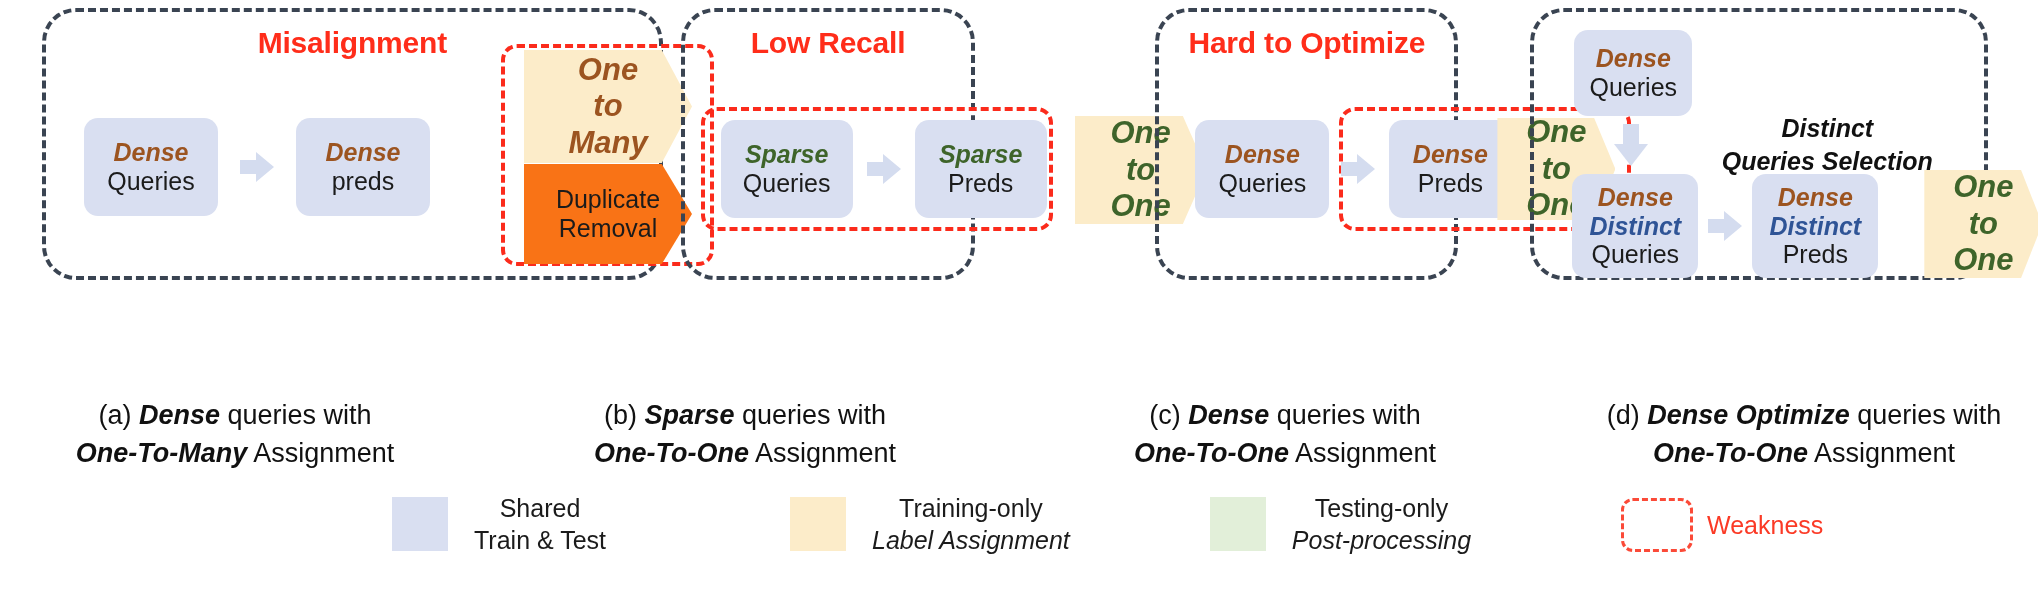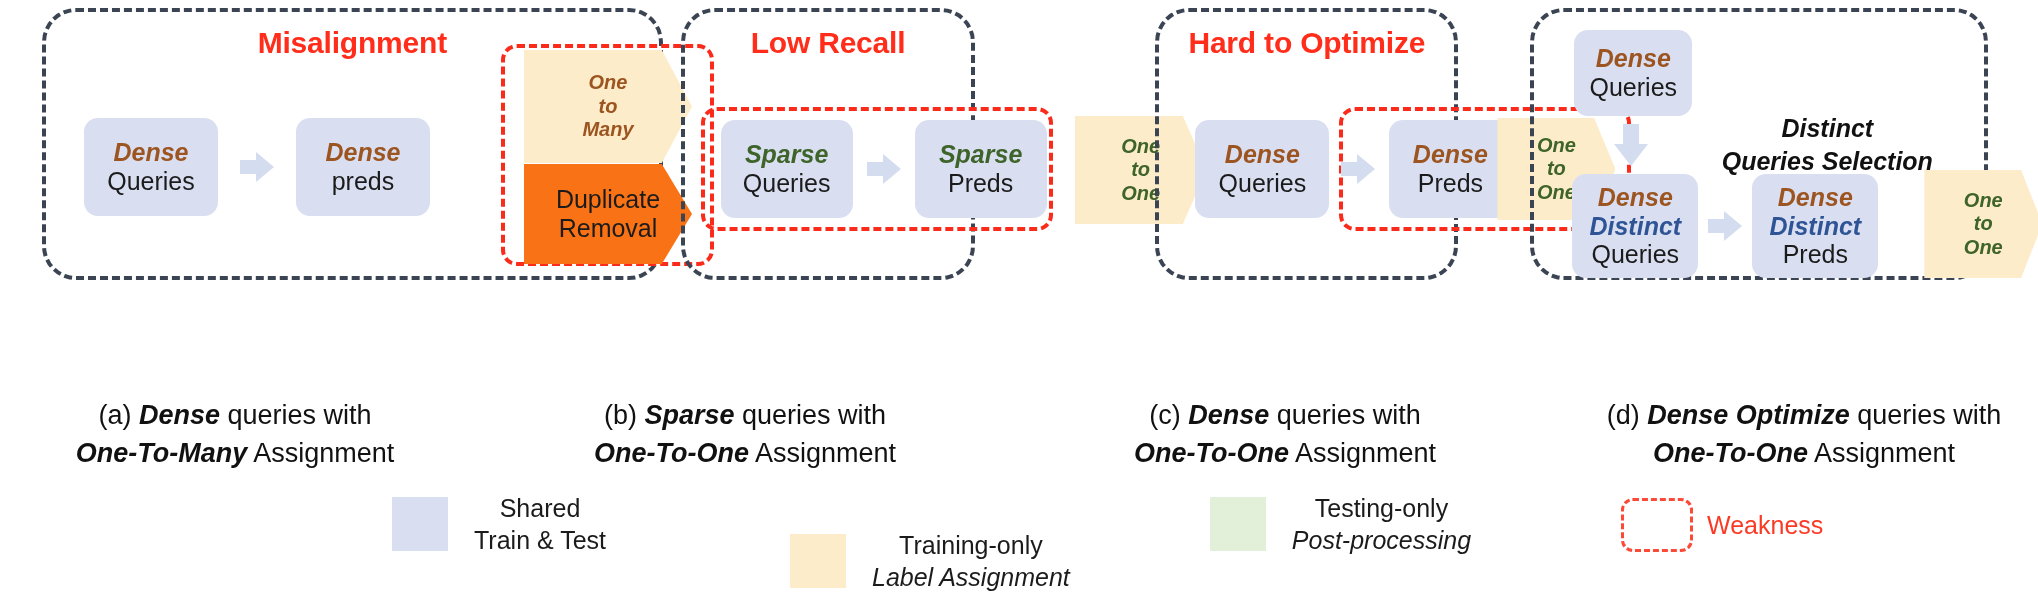--- a/index.html
+++ b/index.html
@@ -75,21 +75,21 @@
   }
 
   
   .chev{
     display:flex;flex-direction:column;align-items:center;justify-content:center;
     text-align:center;box-sizing:border-box;line-height:1.18;
     clip-path:polygon(0% 0%, 82% 0%, 100% 50%, 82% 100%, 0% 100%);
   }
   .chev.yellow{background:#fcecc9;}
   .chev.green{background:#f97316;}
-  .chev .t{font-size:20px;font-weight:bold;font-style:italic;}
+  .chev .t{font-size:31px;font-weight:bold;font-style:italic;}
   .chev .tp{font-size:25px;color:#1b1b1b;font-style:normal;font-weight:normal;}
 
   
   .weak{
     position:absolute;border:4px dashed #fb2b1c;border-radius:16px;box-sizing:border-box;
   }
 
   
   #captions{
     position:absolute;left:0;top:396px;width:2038px;height:80px;
@@ -274,21 +274,21 @@
 <div id="legend">
 
   <div class="leg" style="margin-left:392px;">
     <div class="swatch" style="background:#d9dff1;"></div>
     <div class="leg-txt">
       <div>Shared</div>
       <div>Train &amp; Test</div>
     </div>
   </div>
 
-  <div class="leg" style="margin-left:184px;margin-top:37px;">
+  <div class="leg" style="margin-left:184px;">
     <div class="swatch" style="background:#fcecc9;"></div>
     <div class="leg-txt">
       <div>Training-only</div>
       <div><i>Label Assignment</i></div>
     </div>
   </div>
 
   <div class="leg" style="margin-left:140px;">
     <div class="swatch" style="background:#e2efd9;"></div>
     <div class="leg-txt">

